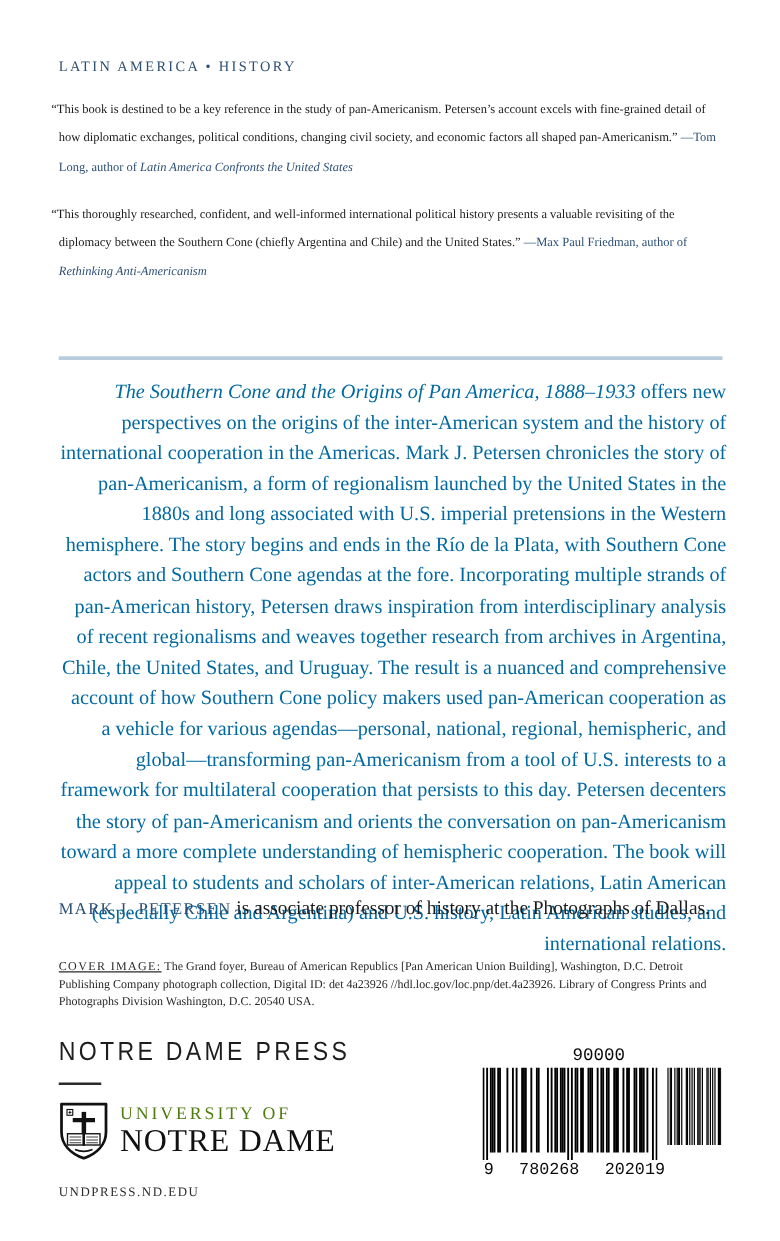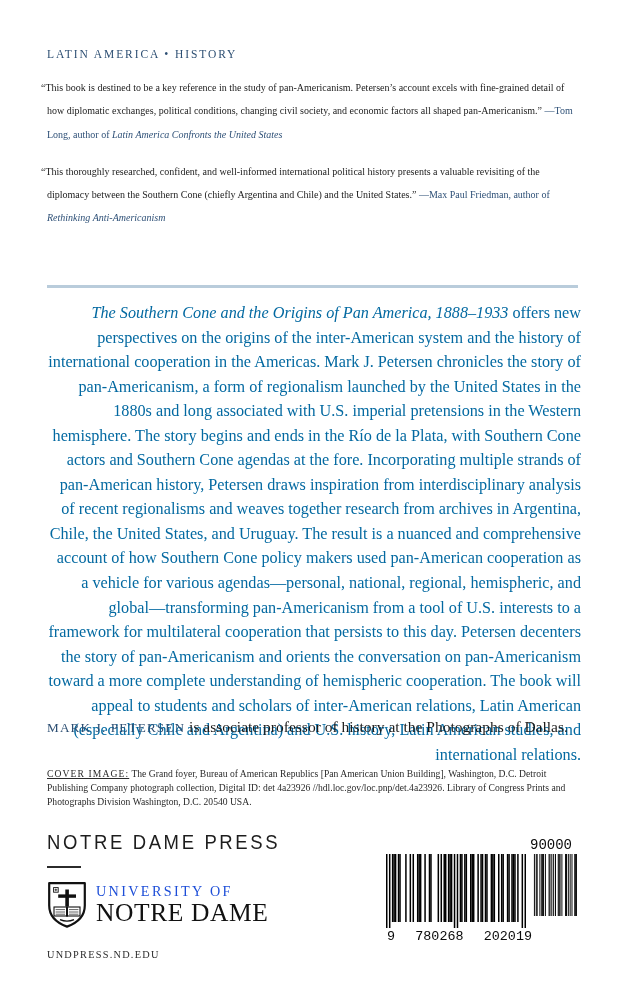--- a/index.html
+++ b/index.html
@@ -152,21 +152,21 @@
     flex: 0 0 auto;
   }
   .wordmark {
     margin-left: 9px;
     line-height: 1;
   }
   .wordmark .line1 {
     font-family: "Liberation Serif", "DejaVu Serif", serif;
     font-size: 14.2px;
     letter-spacing: 2.35px;
-    color: #1d4ed8;
+    color: #4d7c0f;
     display: block;
   }
   .wordmark .line2 {
     font-family: "Liberation Serif", "DejaVu Serif", serif;
     font-size: 25.5px;
     letter-spacing: 0.6px;
     color: #111111;
     display: block;
     margin-top: 2px;
     text-align: center;
@@ -195,21 +195,21 @@
     letter-spacing: 0.2px;
     color: #0a0a0a;
     text-align: center;
     white-space: nowrap;
     transform: scaleX(1.0);
   }
   .addon-text {
     font-family: "Liberation Mono", "DejaVu Sans Mono", monospace;
     font-size: 14px;
     color: #0a0a0a;
-    text-align: right;
+    text-align: center;
     margin-top: 1px;
     padding-right: 6px;
   }
   .bars-row {
     display: flex;
     align-items: flex-start;
     margin-top: 1px;
   }
   .main-bars {
     width: 140px;

